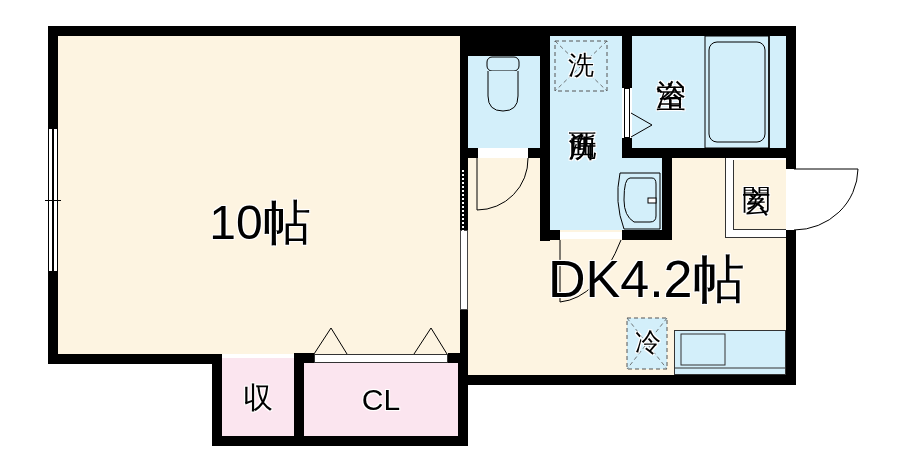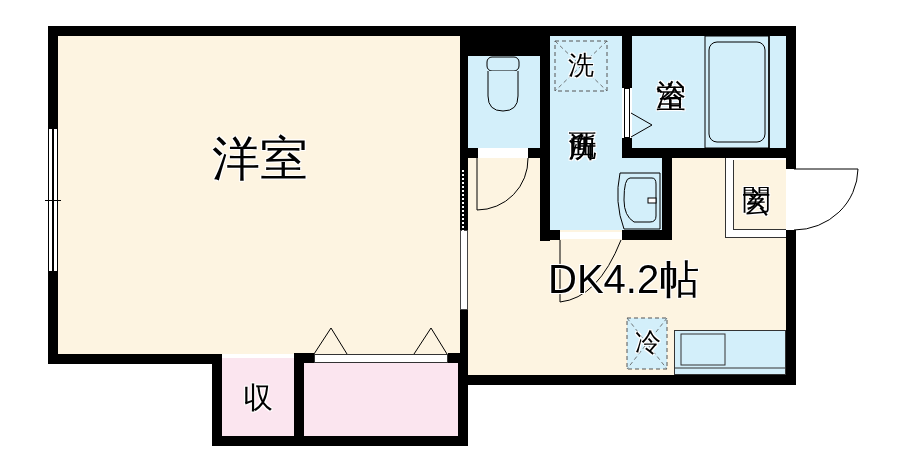--- a/index.html
+++ b/index.html
@@ -118,22 +118,23 @@
     <rect x="7" y="4" width="44" height="31" fill="none" stroke="#333" stroke-width="1"></rect>
     <line x1="0" y1="38" x2="112" y2="38" stroke="#333" stroke-width="1"></line>
   </svg>
 
   <div class="abs" style="left:314px;top:354px;width:134px;height:9px;background:#fff;border:1px solid #333;"></div>
   <svg style="left:312px;top:326px;" width="140" height="30" viewBox="0 0 140 30">
     <path d="M2 28 L19 2 L35 28" fill="none" stroke="#000" stroke-width="1"></path>
     <path d="M102 28 L119 2 L135 28" fill="none" stroke="#000" stroke-width="1"></path>
   </svg>
 
-  <div class="lbl" style="left:190px;top:132px;width:140px;font-size:48px;line-height:54px;">洋室</div>
+  <div class="lbl" style="left:190px;top:196px;width:140px;font-size:48px;line-height:54px;">10帖</div>
 
   <div class="lbl" style="left:556px;top:48px;width:50px;font-size:26px;line-height:34px;">洗</div>
   <div class="lbl vlbl" style="left:566px;top:110px;font-size:28px;line-height:32px;width:32px;">洗面所</div>
   <div class="lbl vlbl" style="left:654px;top:56px;font-size:30px;line-height:34px;width:34px;">浴室</div>
   <div class="lbl vlbl" style="left:740px;top:164px;font-size:28px;line-height:32px;width:32px;">玄関</div>
-  <div class="lbl" style="left:548px;top:256px;width:170px;font-size:40px;line-height:46px;text-align:left;">DK4.2帖</div>
+  <div class="lbl" style="left:548px;top:256px;width:170px;font-size:52px;line-height:46px;text-align:left;">DK4.2帖</div>
   <div class="lbl" style="left:628px;top:326px;width:40px;font-size:26px;line-height:32px;">冷</div>
   <div class="lbl" style="left:222px;top:380px;width:72px;font-size:30px;line-height:36px;">収</div>
+  <div class="lbl" style="left:304px;top:382px;width:154px;font-size:30px;line-height:36px;">CL</div>
 </div>
 
 </body></html>

